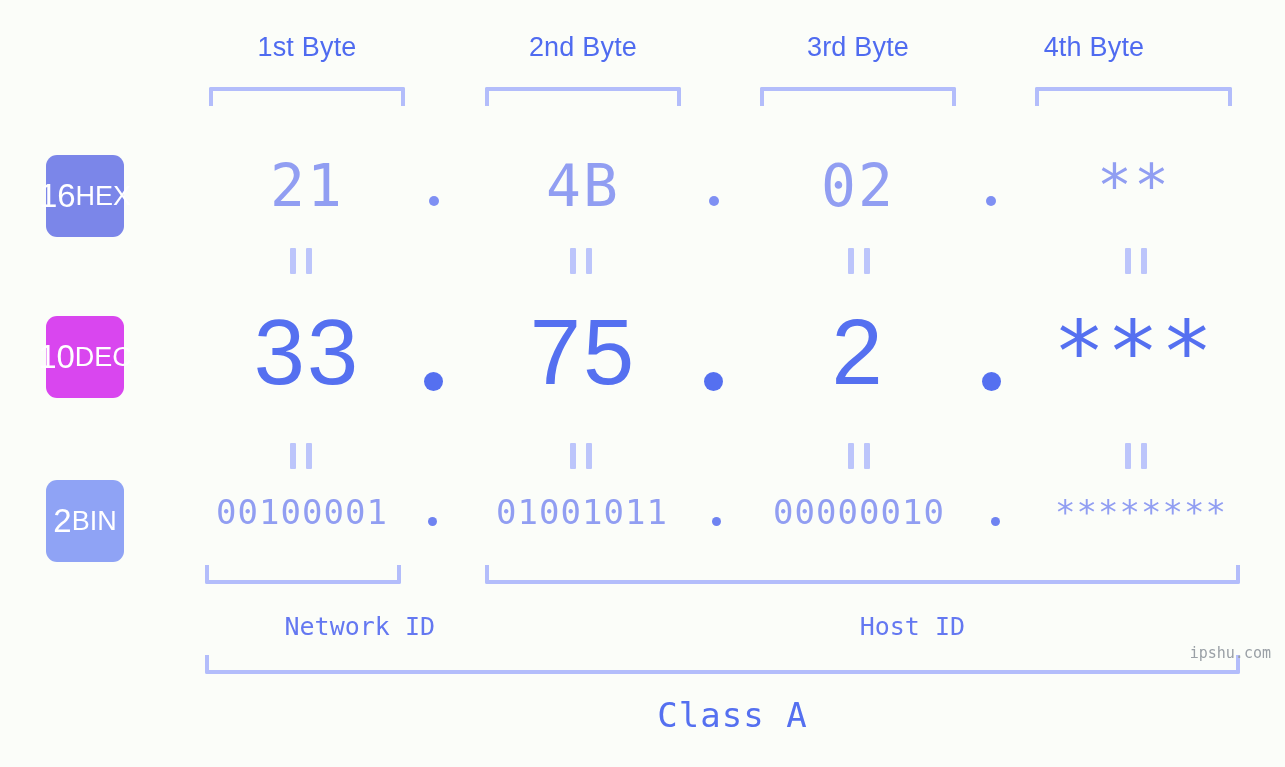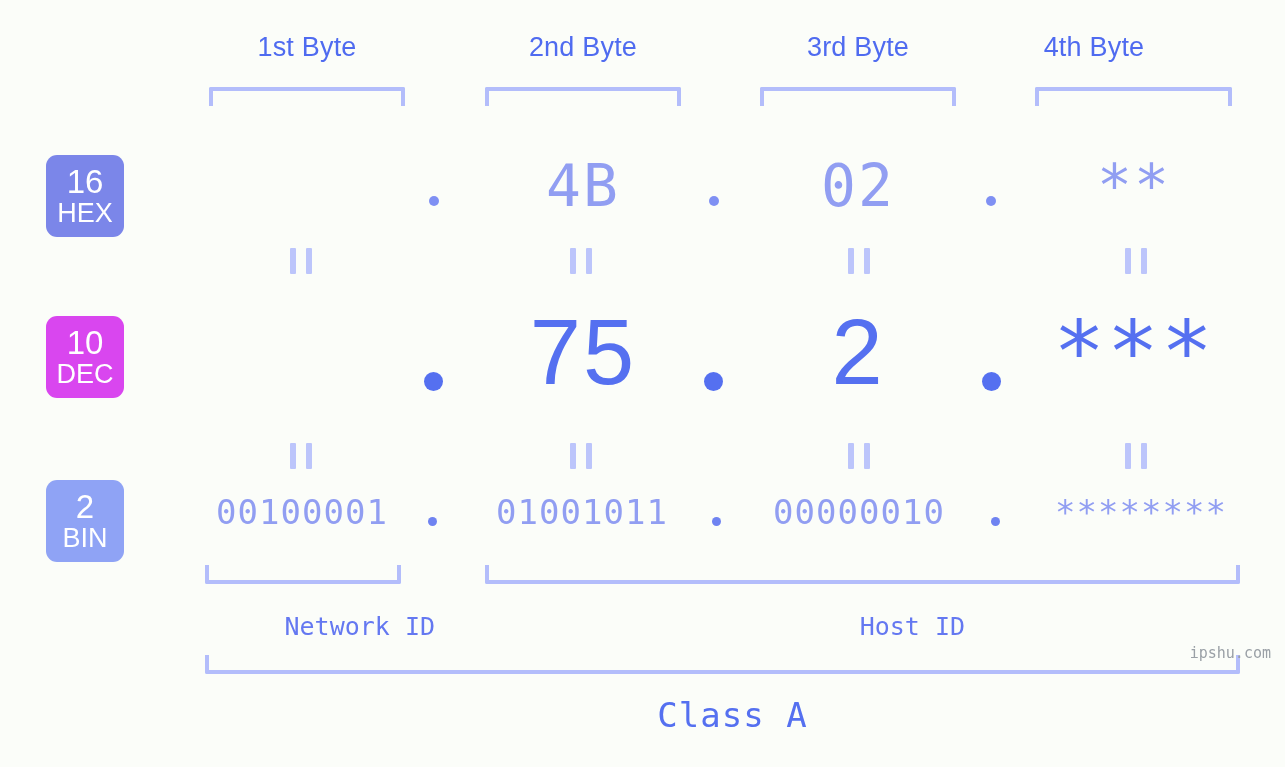--- a/index.html
+++ b/index.html
@@ -57,21 +57,21 @@
   }
 
   
   .badge {
     position: absolute;
     left: 46px;
     width: 78px;
     height: 82px;
     border-radius: 11px;
     display: flex;
-    flex-direction: column;
+    flex-direction: row;
     align-items: center;
     justify-content: center;
     color: #ffffff;
     line-height: 1;
   }
   .badge .num {
     font-size: 33px;
     font-family: "Liberation Sans", sans-serif;
     font-weight: 400;
     margin-bottom: 2px;
@@ -188,20 +188,21 @@
   <div class="bracket-top" style="left:209px; top:87px; width:196px"></div>
   <div class="bracket-top" style="left:485px; top:87px; width:196px"></div>
   <div class="bracket-top" style="left:760px; top:87px; width:196px"></div>
   <div class="bracket-top" style="left:1035px;top:87px; width:197px"></div>
 
   <div class="badge" style="top: 155px; background: rgb(123, 134, 233);">
     <span class="num">16</span>
     <span class="nm">HEX</span>
   </div>
 
+  <div class="val hex-val" style="left:177px">21</div>
   <div class="val hex-val" style="left:453px">4B</div>
   <div class="val hex-val" style="left:728px">02</div>
   <div class="val hex-val" style="left:1004px">**</div>
 
   <div class="dot dot-hex" style="left:429px; top:196px"></div>
   <div class="dot dot-hex" style="left:709px; top:196px"></div>
   <div class="dot dot-hex" style="left:986px; top:196px"></div>
 
   <div class="eq" style="left:290px; top:248px">
       <i></i>
@@ -218,20 +219,21 @@
   <div class="eq" style="left:1125px;top:248px">
       <i></i>
       <i></i>
     </div>
 
   <div class="badge" style="top: 316px; background: #d946ef;">
     <span class="num">10</span>
     <span class="nm">DEC</span>
   </div>
 
+  <div class="val dec-val" style="left:177px">33</div>
   <div class="val dec-val" style="left:453px">75</div>
   <div class="val dec-val" style="left:728px">2</div>
   <div class="val dec-val stars" style="left:1004px">***</div>
 
   <div class="dot dot-dec" style="left:424px; top:372px"></div>
   <div class="dot dot-dec" style="left:704px; top:372px"></div>
   <div class="dot dot-dec" style="left:982px; top:372px"></div>
 
   <div class="eq" style="left:290px; top:443px">
       <i></i>

